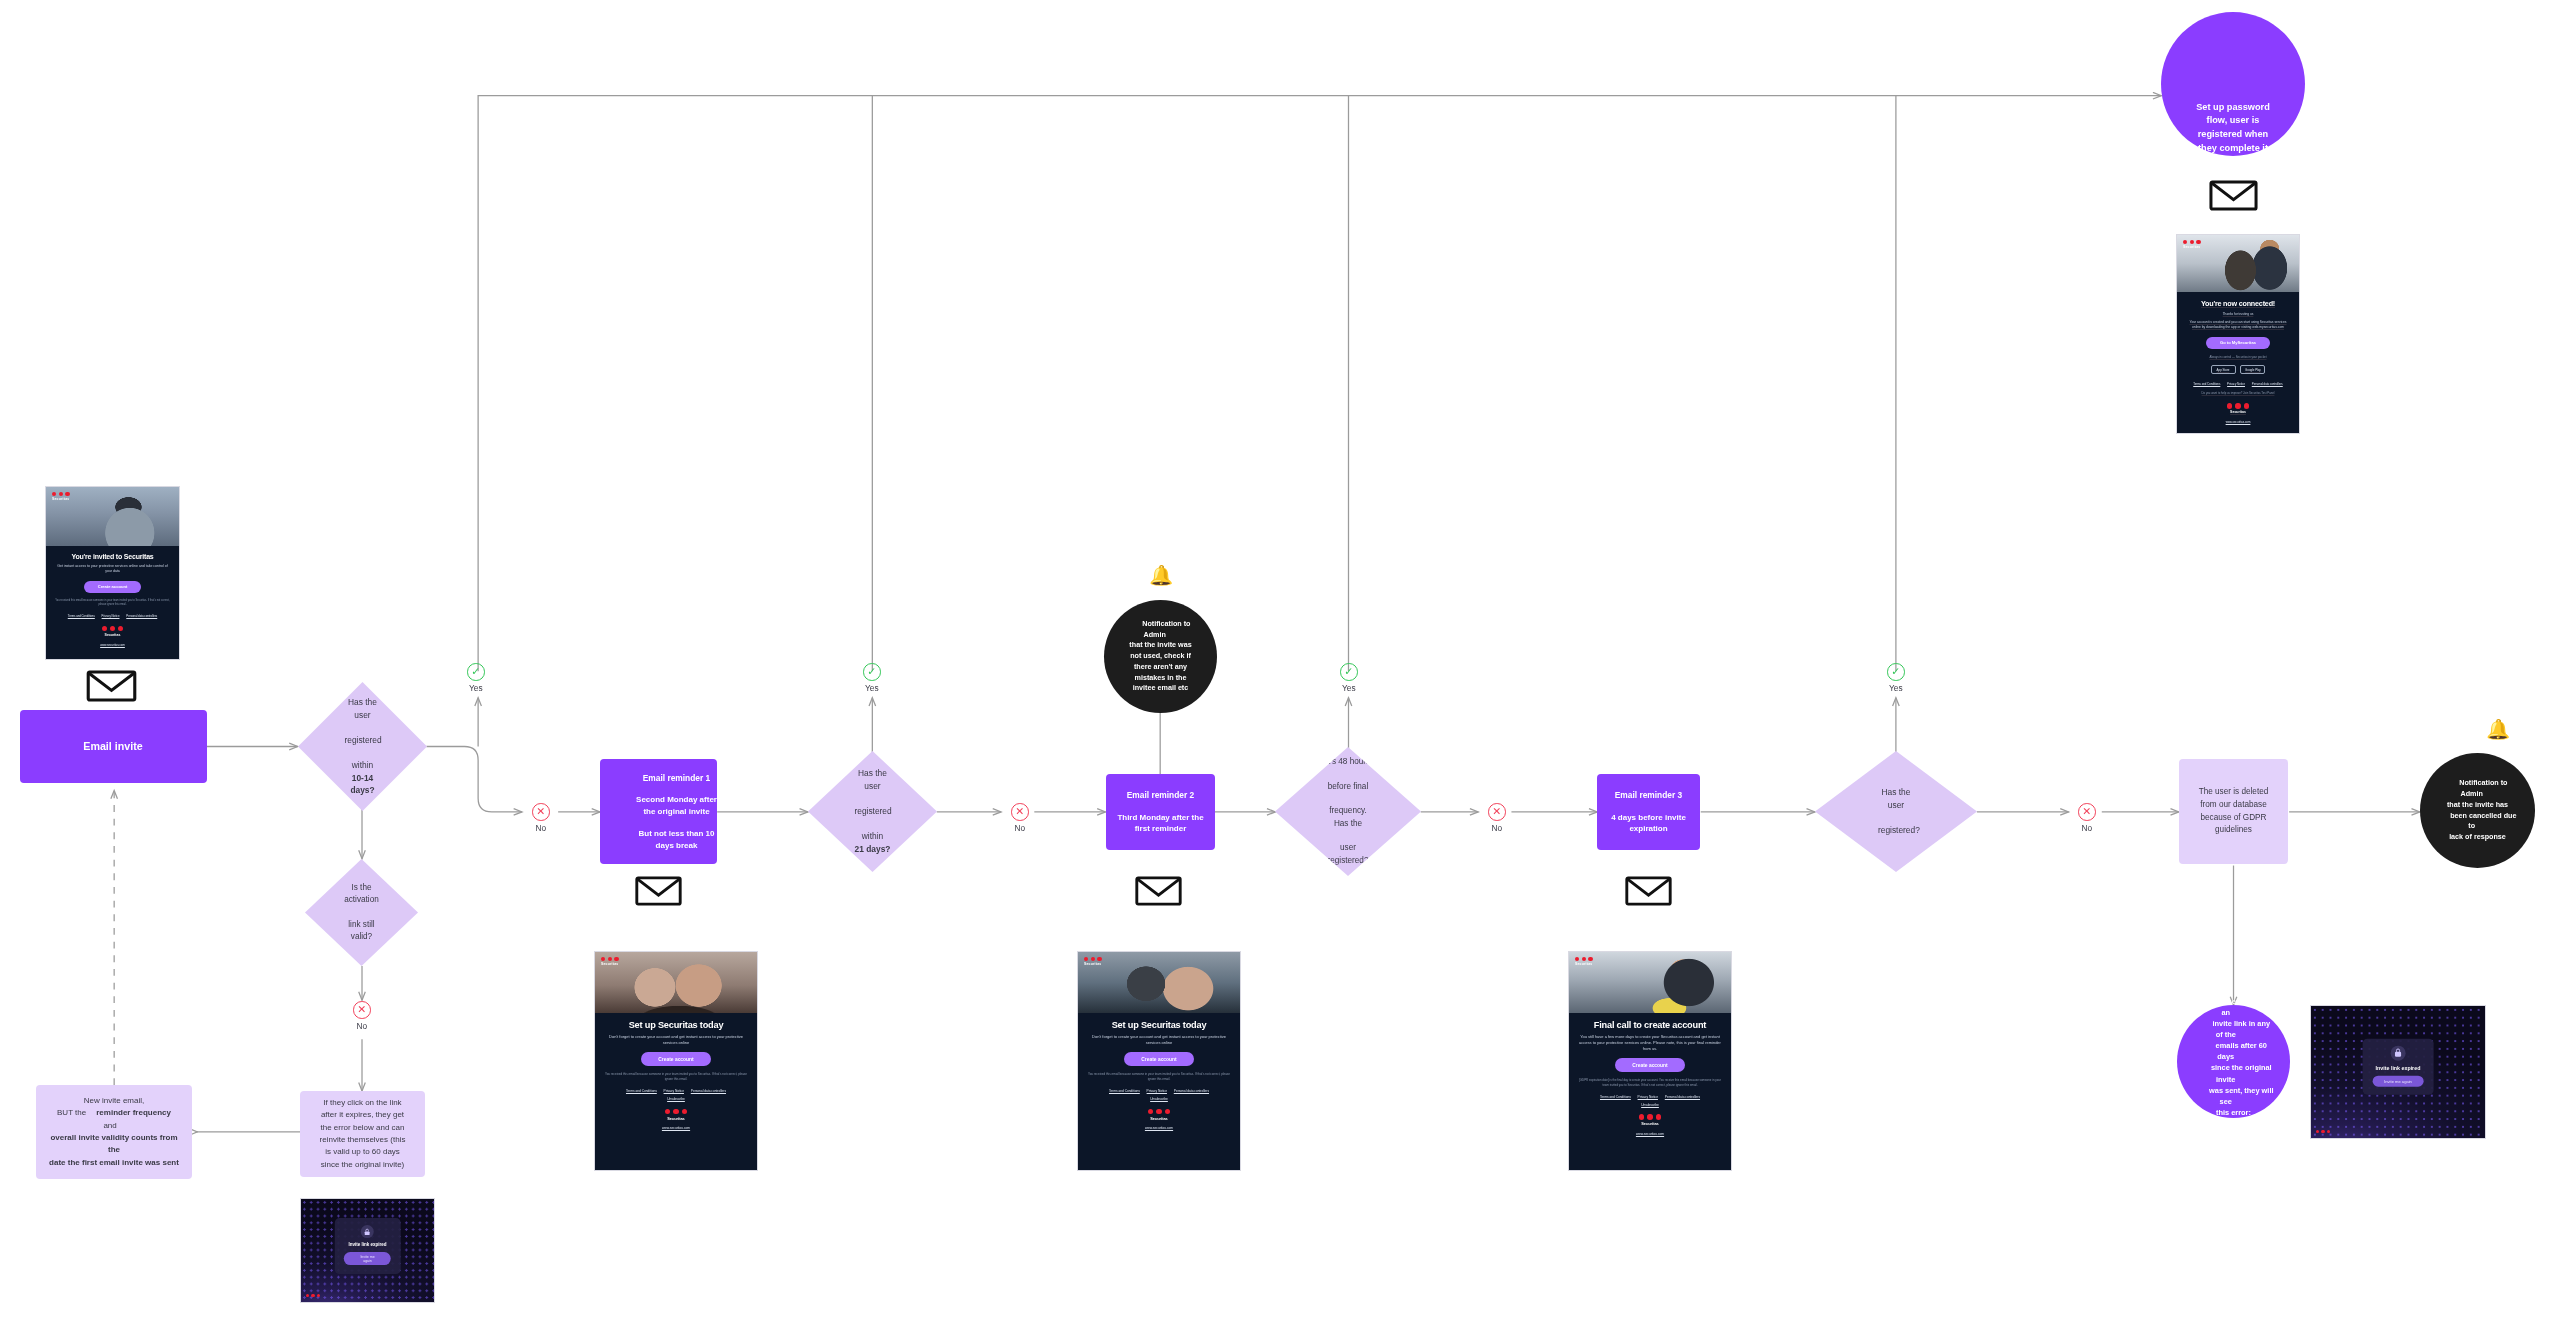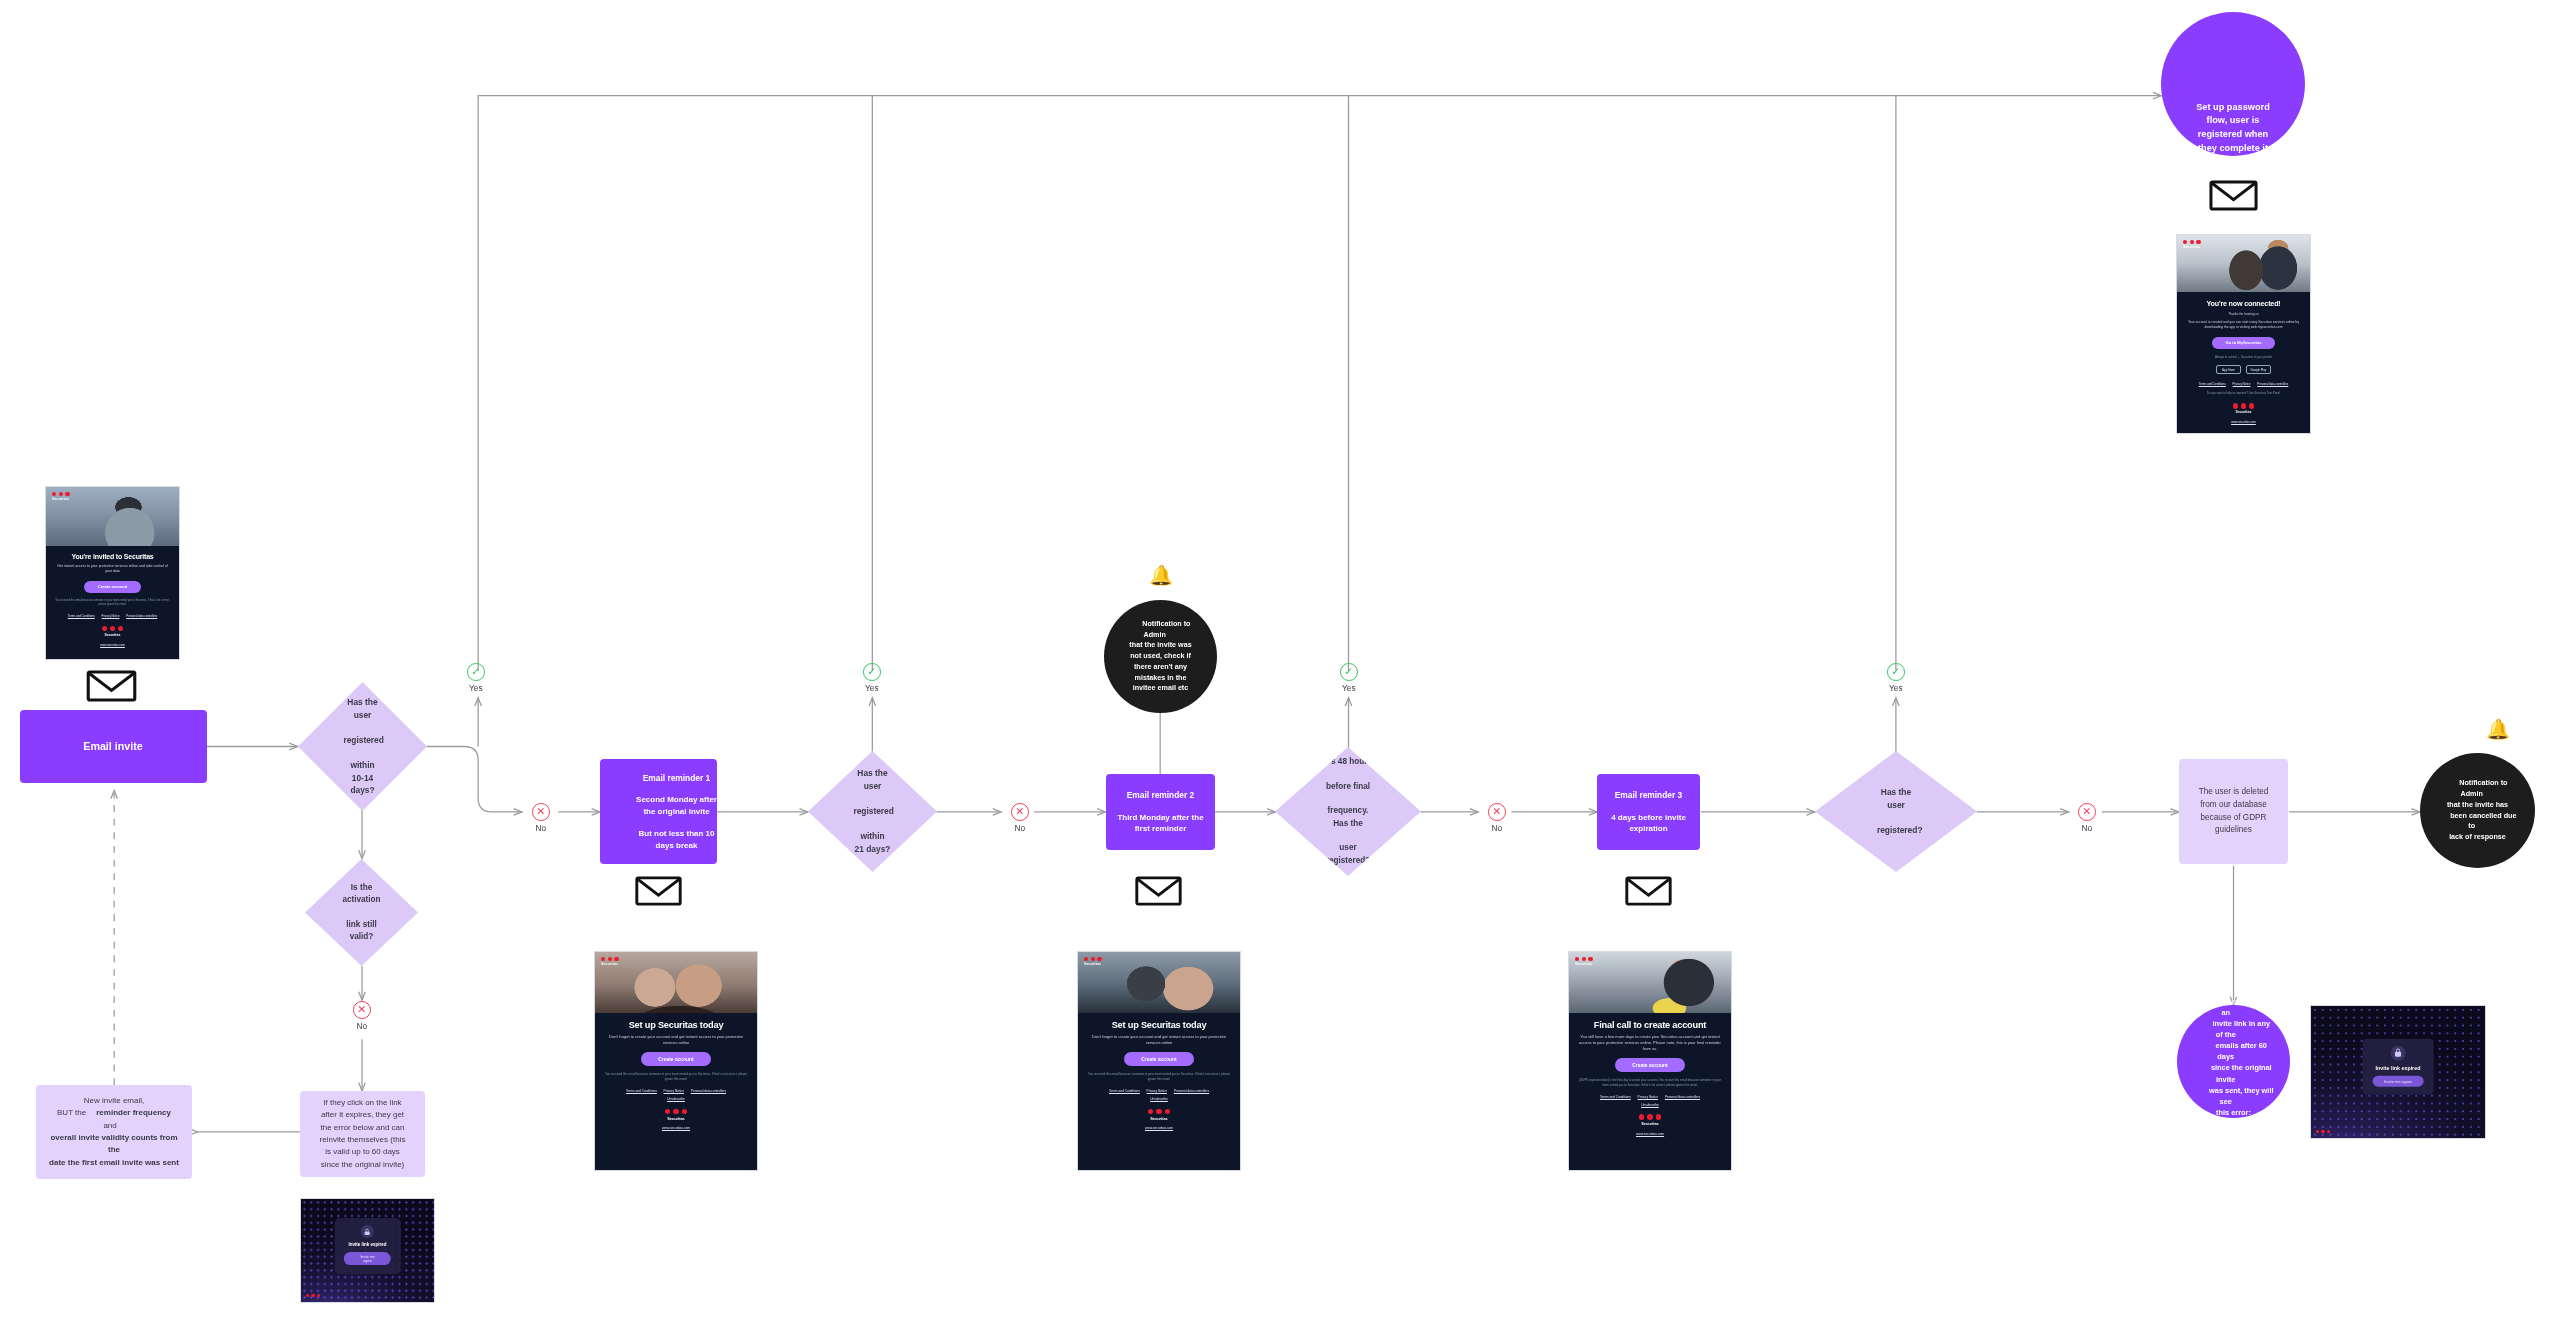--- a/index.html
+++ b/index.html
@@ -23,21 +23,21 @@
   .proc .ttl { font-weight:700; }
   .proc .sub { font-weight:700; }
   .proc .sp { height:10.7px; }
 
   .diamond {
     background:#ddc9f7;
     display:flex; align-items:center; justify-content:center;
     text-align:center; line-height:1.5; color:#3a3a46;
     clip-path: polygon(50% 0,100% 50%,50% 100%,0 50%);
   }
-  .diamond span { display:block; padding:0 12%;font-weight:bold; }
+  .diamond span { display:block; padding:0 12%; }
 
   .note {
     background:#e3d2fb; color:#3a3a46; border-radius:3.9px;
     display:flex; align-items:center; justify-content:center;
     text-align:center; line-height:1.55;
   }
   .note span { padding:0 7.8px; }
 
   .circle-purple {
     background:#8b3dff; color:#fff; border-radius:50%;
@@ -617,21 +617,21 @@
     </span>
   </div>
 
   <div class="env" style="left:2209px; top:180px;">
     <svg width="49" height="31" viewBox="0 0 52 33" aria-hidden="true">
       <rect x="2" y="2" width="48" height="29" rx="1.5" fill="#fff" stroke="#111" stroke-width="3.2"></rect>
       <path d="M2.5,3 L26,21 L49.5,3" fill="none" stroke="#111" stroke-width="3.2"></path>
     </svg>
   </div>
 
-  <div class="mock" style="left:2176px; top:234px; width:135px; height:200px;">
+  <div class="mock" style="left:2176px; top:234px; width:124px; height:200px;text-decoration:underline;">
     <div class="hero" style="height:57px;">
       <div class="bg" style="background:linear-gradient(180deg,#dfe4ea 0%, #b9c1ca 50%, #6f7a86 100%);"></div>
       <div class="bg" style="background:
         radial-gradient(ellipse 16% 44% at 52% 62%, #3f3a36 0 78%, transparent 81%),
         radial-gradient(ellipse 18% 48% at 76% 58%, #2b3340 0 78%, transparent 81%),
         radial-gradient(ellipse 10% 20% at 76% 24%, #b98a63 0 76%, transparent 80%);"></div>
       <div class="logo">
         <div class="dots">
             <i></i>
             <i></i>

